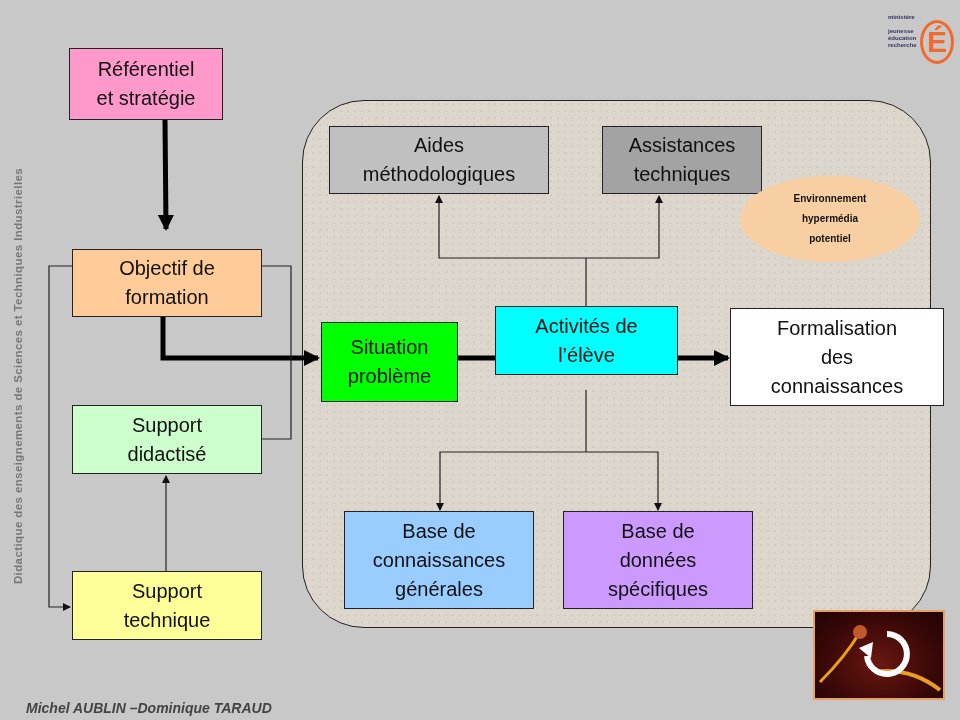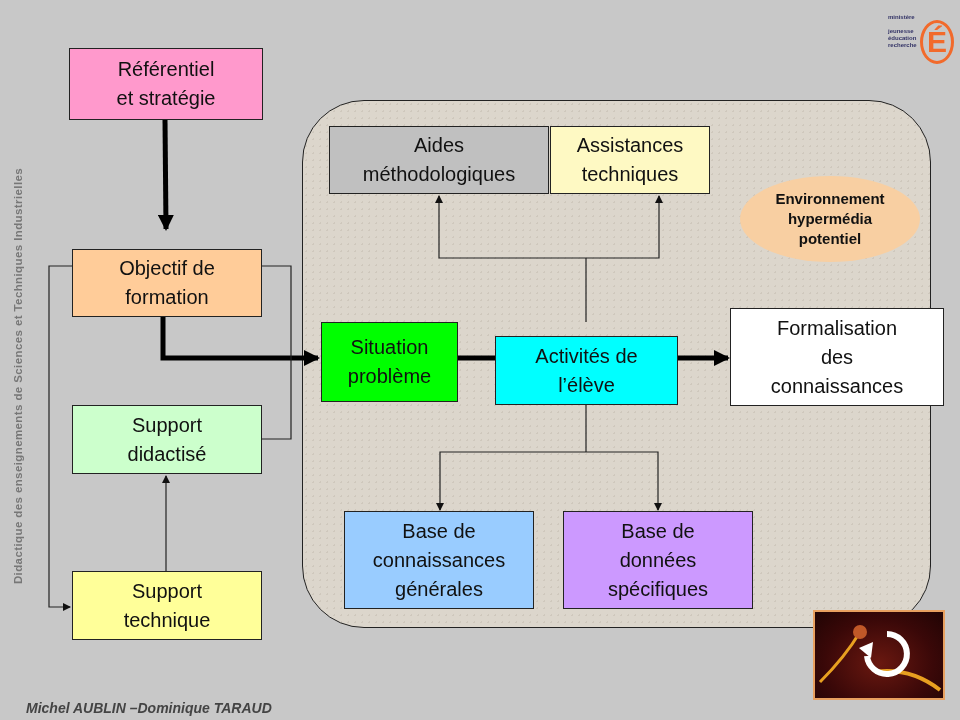--- a/index.html
+++ b/index.html
@@ -8,21 +8,21 @@
   .env { position:absolute; left:302px; top:100px; width:627px; height:526px;
          border:1px solid #222; border-radius:62px; background:#dcd6cc;
          background-image: radial-gradient(#cfc8bd 1px, transparent 1px);
          background-size:7px 7px; }
   .box { position:absolute; border:1px solid #222; display:flex; align-items:center;
          justify-content:center; text-align:center; font-size:20px; line-height:29px;
          color:#111; box-sizing:border-box; white-space:pre-line; }
   svg.links { position:absolute; left:0; top:0; }
   .ellipse { position:absolute; left:740px; top:176px; width:180px; height:86px; border-radius:50%;
              background:#f8cfa2; display:flex; align-items:center; justify-content:center;
-             text-align:center; font-size:15px; font-weight:bold; line-height:20px; color:#111;
+             text-align:center; font-size:10px; font-weight:bold; line-height:20px; color:#111;
              white-space:pre-line; }
   .vert { position:absolute; left:18px; top:376px; transform:translate(-50%,-50%) rotate(-90deg);
           white-space:nowrap; font-size:11.5px; font-weight:bold; color:#777; letter-spacing:0.4px; }
   .footer { position:absolute; left:26px; top:700px; font-size:14px; font-weight:bold;
             font-style:italic; color:#444; }
   .logo { position:absolute; left:888px; top:12px; width:68px; height:58px; }
   .logo .txt { position:absolute; left:0; font-size:6px; color:#336; font-weight:bold; line-height:7px; }
   .logo .e { position:absolute; left:32px; top:8px; width:34px; height:44px; border-radius:50%;
              border:3px solid #f26a2b; box-sizing:border-box; color:#f26a2b; font-weight:bold;
              font-size:30px; display:flex; align-items:center; justify-content:center; }
@@ -64,41 +64,41 @@
   <polyline points="261,266 291,266 291,439 262,439" fill="none" stroke="#222" stroke-width="1.2"></polyline>
   <line x1="166" y1="571" x2="166" y2="476" stroke="#222" stroke-width="1.2" marker-end="url(#ah)"></line>
   <line x1="586" y1="258" x2="586" y2="322" stroke="#222" stroke-width="1.2"></line>
   <line x1="586" y1="390" x2="586" y2="452" stroke="#222" stroke-width="1.2"></line>
   <polyline points="586,258 439,258 439,196" fill="none" stroke="#222" stroke-width="1.2" marker-end="url(#ah)"></polyline>
   <polyline points="586,258 659,258 659,196" fill="none" stroke="#222" stroke-width="1.2" marker-end="url(#ah)"></polyline>
   <polyline points="586,452 440,452 440,510" fill="none" stroke="#222" stroke-width="1.2" marker-end="url(#ah)"></polyline>
   <polyline points="586,452 658,452 658,510" fill="none" stroke="#222" stroke-width="1.2" marker-end="url(#ah)"></polyline>
 </svg>
 
-<div class="box" style="left:69px; top:48px; width:194px; height:72px; background:#ff99cc">Référentiel
+<div class="box" style="left:69px; top:48px; width:154px; height:72px; background:#ff99cc">Référentiel
 et stratégie</div>
 <div class="box" style="left:72px; top:249px; width:190px; height:68px; background:#ffcc99">Objectif de
 formation</div>
 <div class="box" style="left:72px; top:405px; width:190px; height:69px; background:#ccffcc">Support
 didactisé</div>
 <div class="box" style="left:72px; top:571px; width:190px; height:69px; background:#ffff99">Support
 technique</div>
 
 <div class="box" style="left:329px; top:126px; width:220px; height:68px; background:#c0c0c0">Aides
 méthodologiques</div>
-<div class="box" style="left:550px; top:126px; width:160px; height:68px; background:#fef9c3">Assistances
+<div class="box" style="left:602px; top:126px; width:160px; height:68px; background:#a3a3a3">Assistances
 techniques</div>
 
 <div class="ellipse">Environnement
 hypermédia
 potentiel</div>
 
 <div class="box" style="left:321px; top:322px; width:137px; height:80px; background:#00ff00">Situation
 problème</div>
-<div class="box" style="left:495px; top:336px; width:183px; height:69px; background:#00ffff">Activités de
+<div class="box" style="left:495px; top:306px; width:183px; height:69px; background:#00ffff">Activités de
 l’élève</div>
 <div class="box" style="left:730px; top:308px; width:214px; height:98px; background:#ffffff">Formalisation
 des
 connaissances</div>
 
 <div class="box" style="left:344px; top:511px; width:190px; height:98px; background:#99ccff">Base de
 connaissances
 générales</div>
 <div class="box" style="left:563px; top:511px; width:190px; height:98px; background:#cc99ff">Base de
 données

